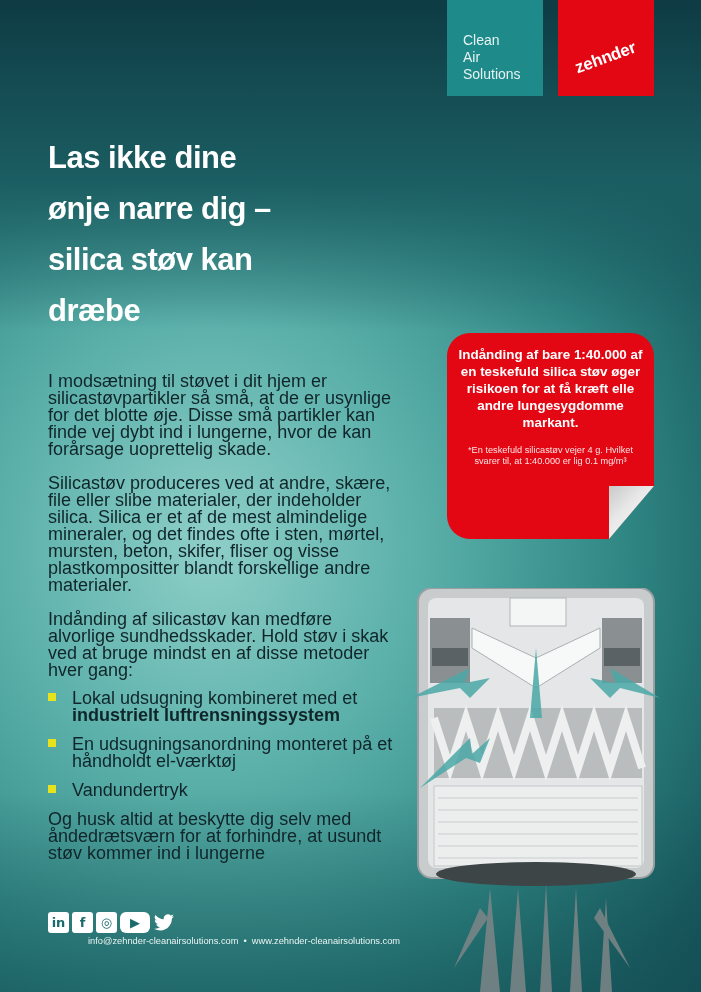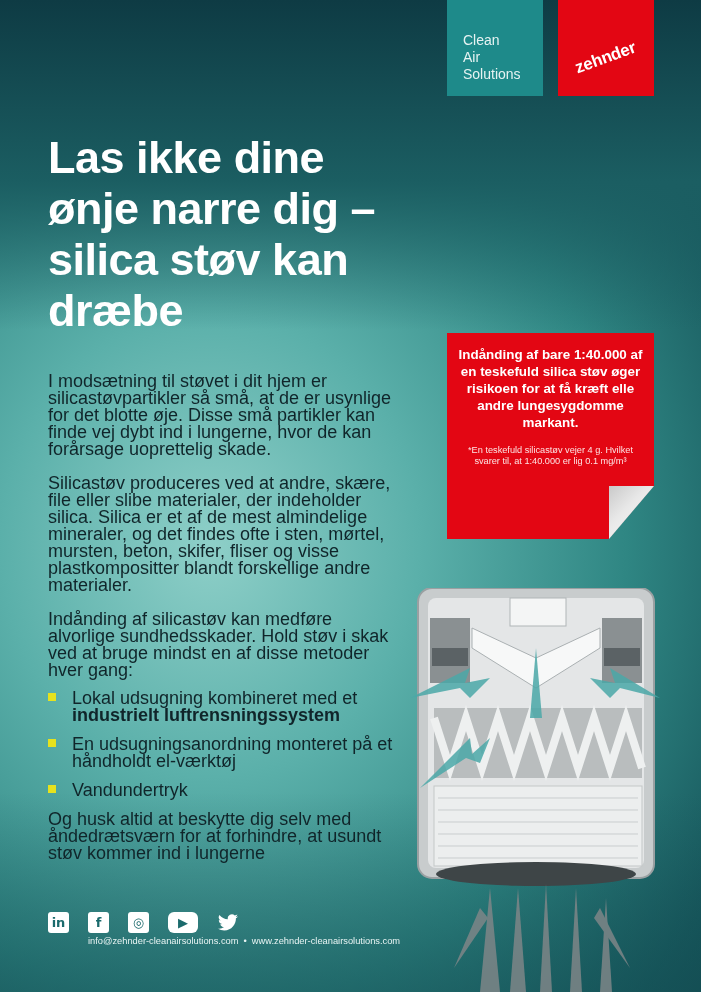--- a/index.html
+++ b/index.html
@@ -26,53 +26,54 @@
     position: absolute; left: 558px; top: 0; width: 96px; height: 96px;
     background: #e30613;
     display: flex; align-items: center; justify-content: center;
   }
   .brand-logo {
     color: #fff; font-weight: bold; font-size: 17px; letter-spacing: -0.3px;
     transform: rotate(-20deg); margin-top: 20px;
   }
   .headline {
     position: absolute; left: 48px; top: 132px; width: 380px;
-    color: #fff; font-weight: bold; font-size: 45px; line-height: 51px;
+    color: #fff; font-weight: bold; font-size: 31px; line-height: 51px;
     letter-spacing: -0.5px;
   }
   .body-text {
     position: absolute; left: 48px; top: 373px; width: 348px;
     color: #10252a; font-size: 18px; line-height: 17px;
   }
   .body-text p { margin-bottom: 17px; }
   .bullets { list-style: none; margin: -6px 0 12px 0; }
   .bullets li { position: relative; padding-left: 24px; margin-bottom: 12px; margin-top: 9px; }
   .bullet-mark {
     position: absolute; left: 0; top: 3px; width: 8px; height: 8px; background: #e6e21d;
   }
   .bold { font-weight: bold; }
   .callout {
     position: absolute; left: 447px; top: 333px; width: 207px; height: 206px;
     background: #e30613; color: #fff; text-align: center;
     clip-path: polygon(0 0, 100% 0, 100% 74%, 78% 100%, 0 100%);
     padding: 13px 10px 0 10px;
+    border-radius: 23px;
   }
   .callout-main { font-weight: bold; font-size: 13.4px; line-height: 17px; }
   .callout-note { font-size: 9.2px; line-height: 11px; margin-top: 14px; color: #fde3e3; }
   .fold {
     position: absolute; left: 609px; top: 486px; width: 45px; height: 53px;
     background: linear-gradient(135deg, #ffffff 0%, #e8e8e8 60%, #c9c9c9 100%);
     clip-path: polygon(100% 0, 0 100%, 100% 100%);
     transform: rotate(180deg);
   }
   .purifier {
     position: absolute; left: 410px; top: 588px; width: 260px; height: 404px;
   }
   .social {
-    position: absolute; left: 48px; top: 912px; display: flex; align-items: center; gap: 19px;
+    position: absolute; left: 48px; top: 912px; display: flex; align-items: center; gap: 3px;
   }
   .soc {
     width: 21px; height: 21px; background: #fff; color: #1a6a6c; border-radius: 3px;
     font-weight: bold; font-size: 13px; display: flex; align-items: center; justify-content: center;
     font-family: "DejaVu Sans", sans-serif;
   }
   .soc.yt { width: 30px; border-radius: 6px; }
   .soc.tw { background: transparent; color: #fff; font-size: 18px; width: 22px; }
   .hashtag { color: #fff; font-weight: bold; font-size: 21px; margin-left: 6px; letter-spacing: 0.2px; }
   .contact {

